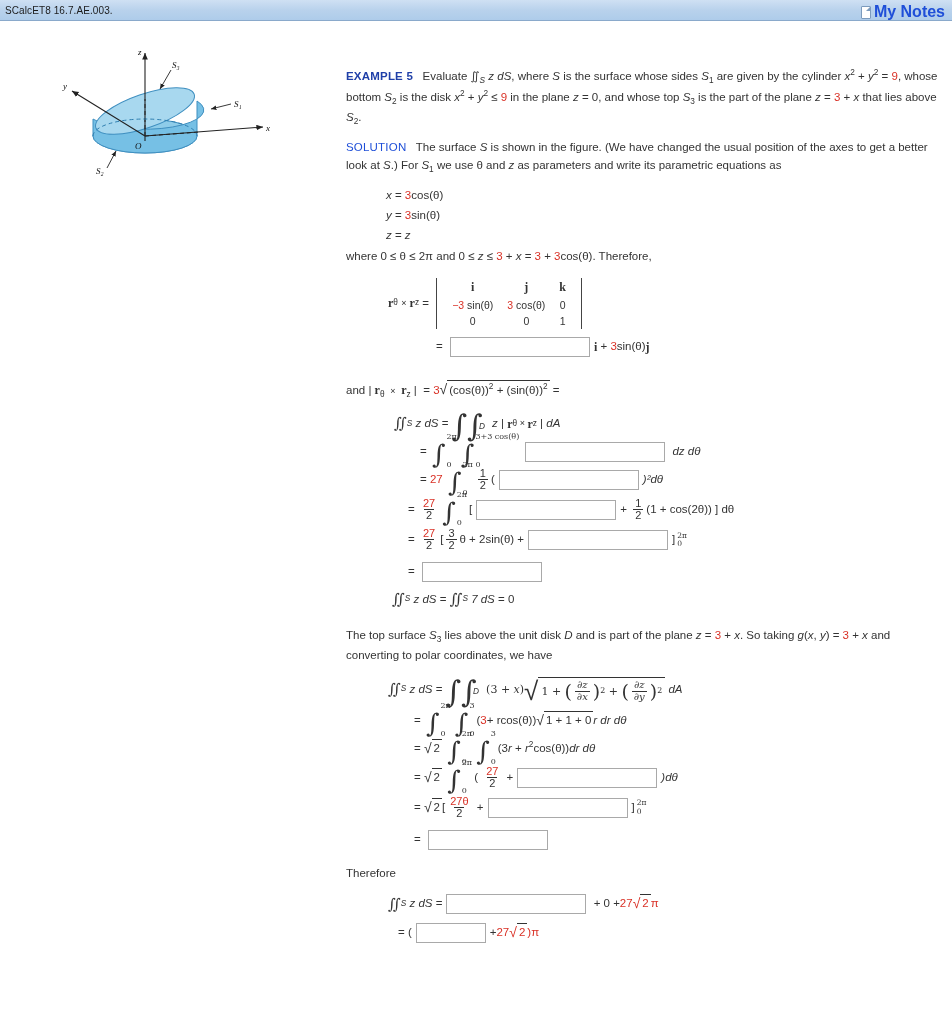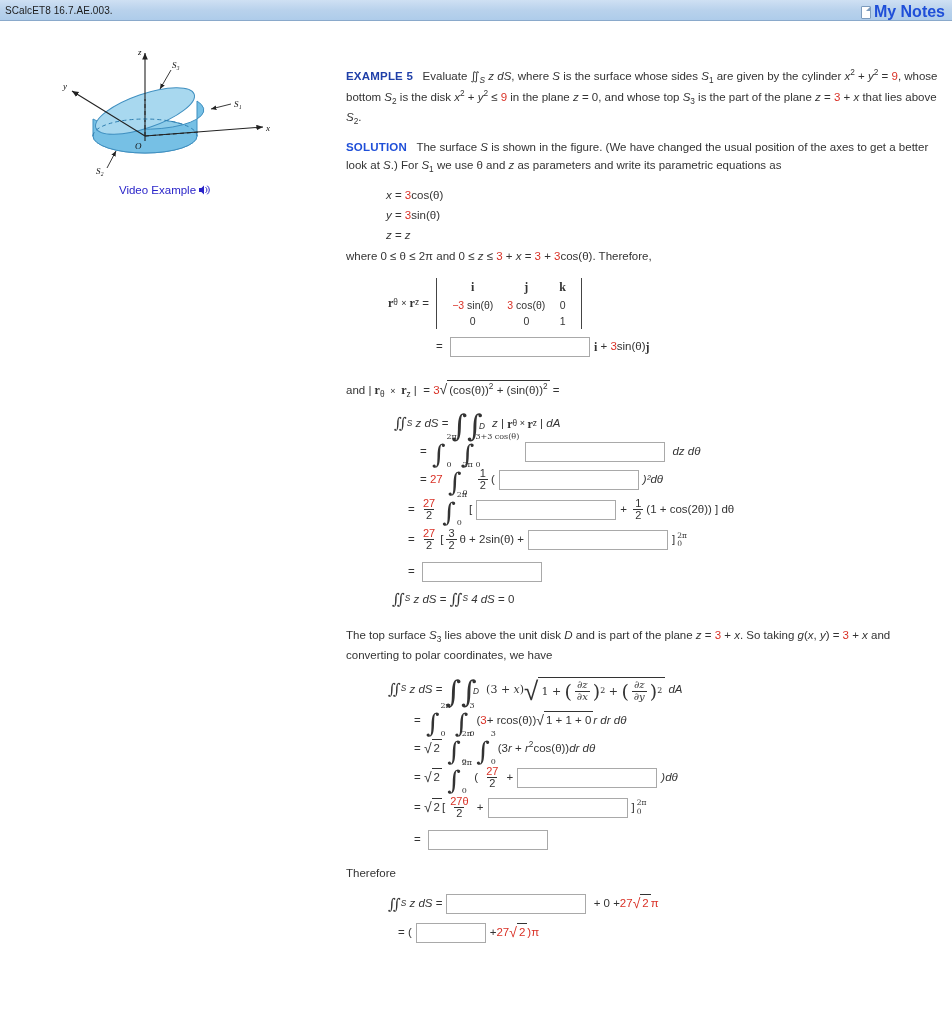--- a/index.html
+++ b/index.html
@@ -57,21 +57,21 @@
     text-align: center; margin-top: 8px;
     font-size: 11.5px; color: #2a24c9;
     cursor: pointer;
   }
   #video-example-label { text-decoration: none; }
   #speaker-icon { display:inline-block; vertical-align:-2px; margin-left:2px;}
 
   
   p.para { margin: 0 0 10px 0; }
   .lbl-example { color: #1f3fa8; font-weight: bold; letter-spacing: .2px; }
-  .lbl-solution { color: #1f4fd8; font-weight: bold; letter-spacing: .2px; }
+  .lbl-solution { color: #1f4fd8; font-weight: normal; letter-spacing: .2px; }
   .red { color: #d93025; }
   .ital { font-style: italic; }
   sub { font-size: .72em; }
   sup { font-size: .72em; }
 
   .eqblock { margin: 0 0 4px 0; padding-left: 40px; }
   .eqline { display:flex; align-items:center; margin-bottom: 2px; white-space: nowrap;}
 
   
   .ansbox {
@@ -172,29 +172,20 @@
       <text x="88" y="14" font-size="9" font-style="italic" font-family="Liberation Serif, serif" fill="#111">z</text>
       <text x="216" y="90" font-size="9" font-style="italic" font-family="Liberation Serif, serif" fill="#111">x</text>
       <text x="13" y="48" font-size="9" font-style="italic" font-family="Liberation Serif, serif" fill="#111">y</text>
       <text x="85" y="108" font-size="9" font-style="italic" font-family="Liberation Serif, serif" fill="#111">O</text>
 
       <text x="122" y="27" font-size="9" font-style="italic" font-family="Liberation Serif, serif" fill="#111">S₃</text>
       <text x="184" y="66" font-size="9" font-style="italic" font-family="Liberation Serif, serif" fill="#111">S₁</text>
       <text x="46" y="133" font-size="9" font-style="italic" font-family="Liberation Serif, serif" fill="#111">S₂</text>
     </svg>
 
-    <div id="video-example">
-      <span id="video-example-label">Video Example</span><span id="speaker-icon">
-        <svg width="13" height="12" viewBox="0 0 13 12">
-          <path d="M1,4 L3.4,4 L6,1.5 L6,10.5 L3.4,8 L1,8 z" fill="#2a24c9"></path>
-          <path d="M7.6,3.2 A3.6,3.6 0 0 1 7.6,8.8" fill="none" stroke="#2a24c9" stroke-width="1"></path>
-          <path d="M9.3,1.7 A5.6,5.6 0 0 1 9.3,10.3" fill="none" stroke="#2a24c9" stroke-width="1"></path>
-        </svg>
-      </span>
-    </div>
   </div>
 
   <div id="main-col">
 
     <p class="para">
       <span class="lbl-example">EXAMPLE 5</span>&nbsp;&nbsp;
       <span>Evaluate&nbsp;∬<sub class="ital">S</sub>
       <span class="ital">z dS</span>, where <span class="ital">S</span> is the surface whose sides
       <span class="ital">S</span><sub>1</sub> are given by the cylinder
       <span class="ital">x</span><sup>2</sup> + <span class="ital">y</span><sup>2</sup> =
@@ -368,21 +359,21 @@
       <div class="eqline" style="padding-left:14px;margin-top:10px">
         =&nbsp;
         <span class="ansbox wide"></span>
       </div>
     </div>
 
     <div class="eqblock" style="padding-left:46px;margin-top:6px">
       <div class="eqline">
         <span class="dblint">∬</span><sub class="ital">S</sub>&nbsp;<span class="ital">z dS</span>
         &nbsp;=&nbsp;<span class="dblint">∬</span><sub class="ital">S</sub>&nbsp;
-        <span class="ital">4 dS</span>&nbsp;=&nbsp;0
+        <span class="ital">7 dS</span>&nbsp;=&nbsp;0
       </div>
     </div>
 
     <p class="para" style="margin-top:16px">
       The top surface <span class="ital">S</span><sub>3</sub> lies above the unit disk
       <span class="ital">D</span> and is part of the plane <span class="ital">z</span> =
       <span class="red">3</span> + <span class="ital">x</span>. So taking
       <span class="ital">g</span>(<span class="ital">x</span>, <span class="ital">y</span>) =
       <span class="red">3</span> + <span class="ital">x</span> and converting to polar
       coordinates, we have

